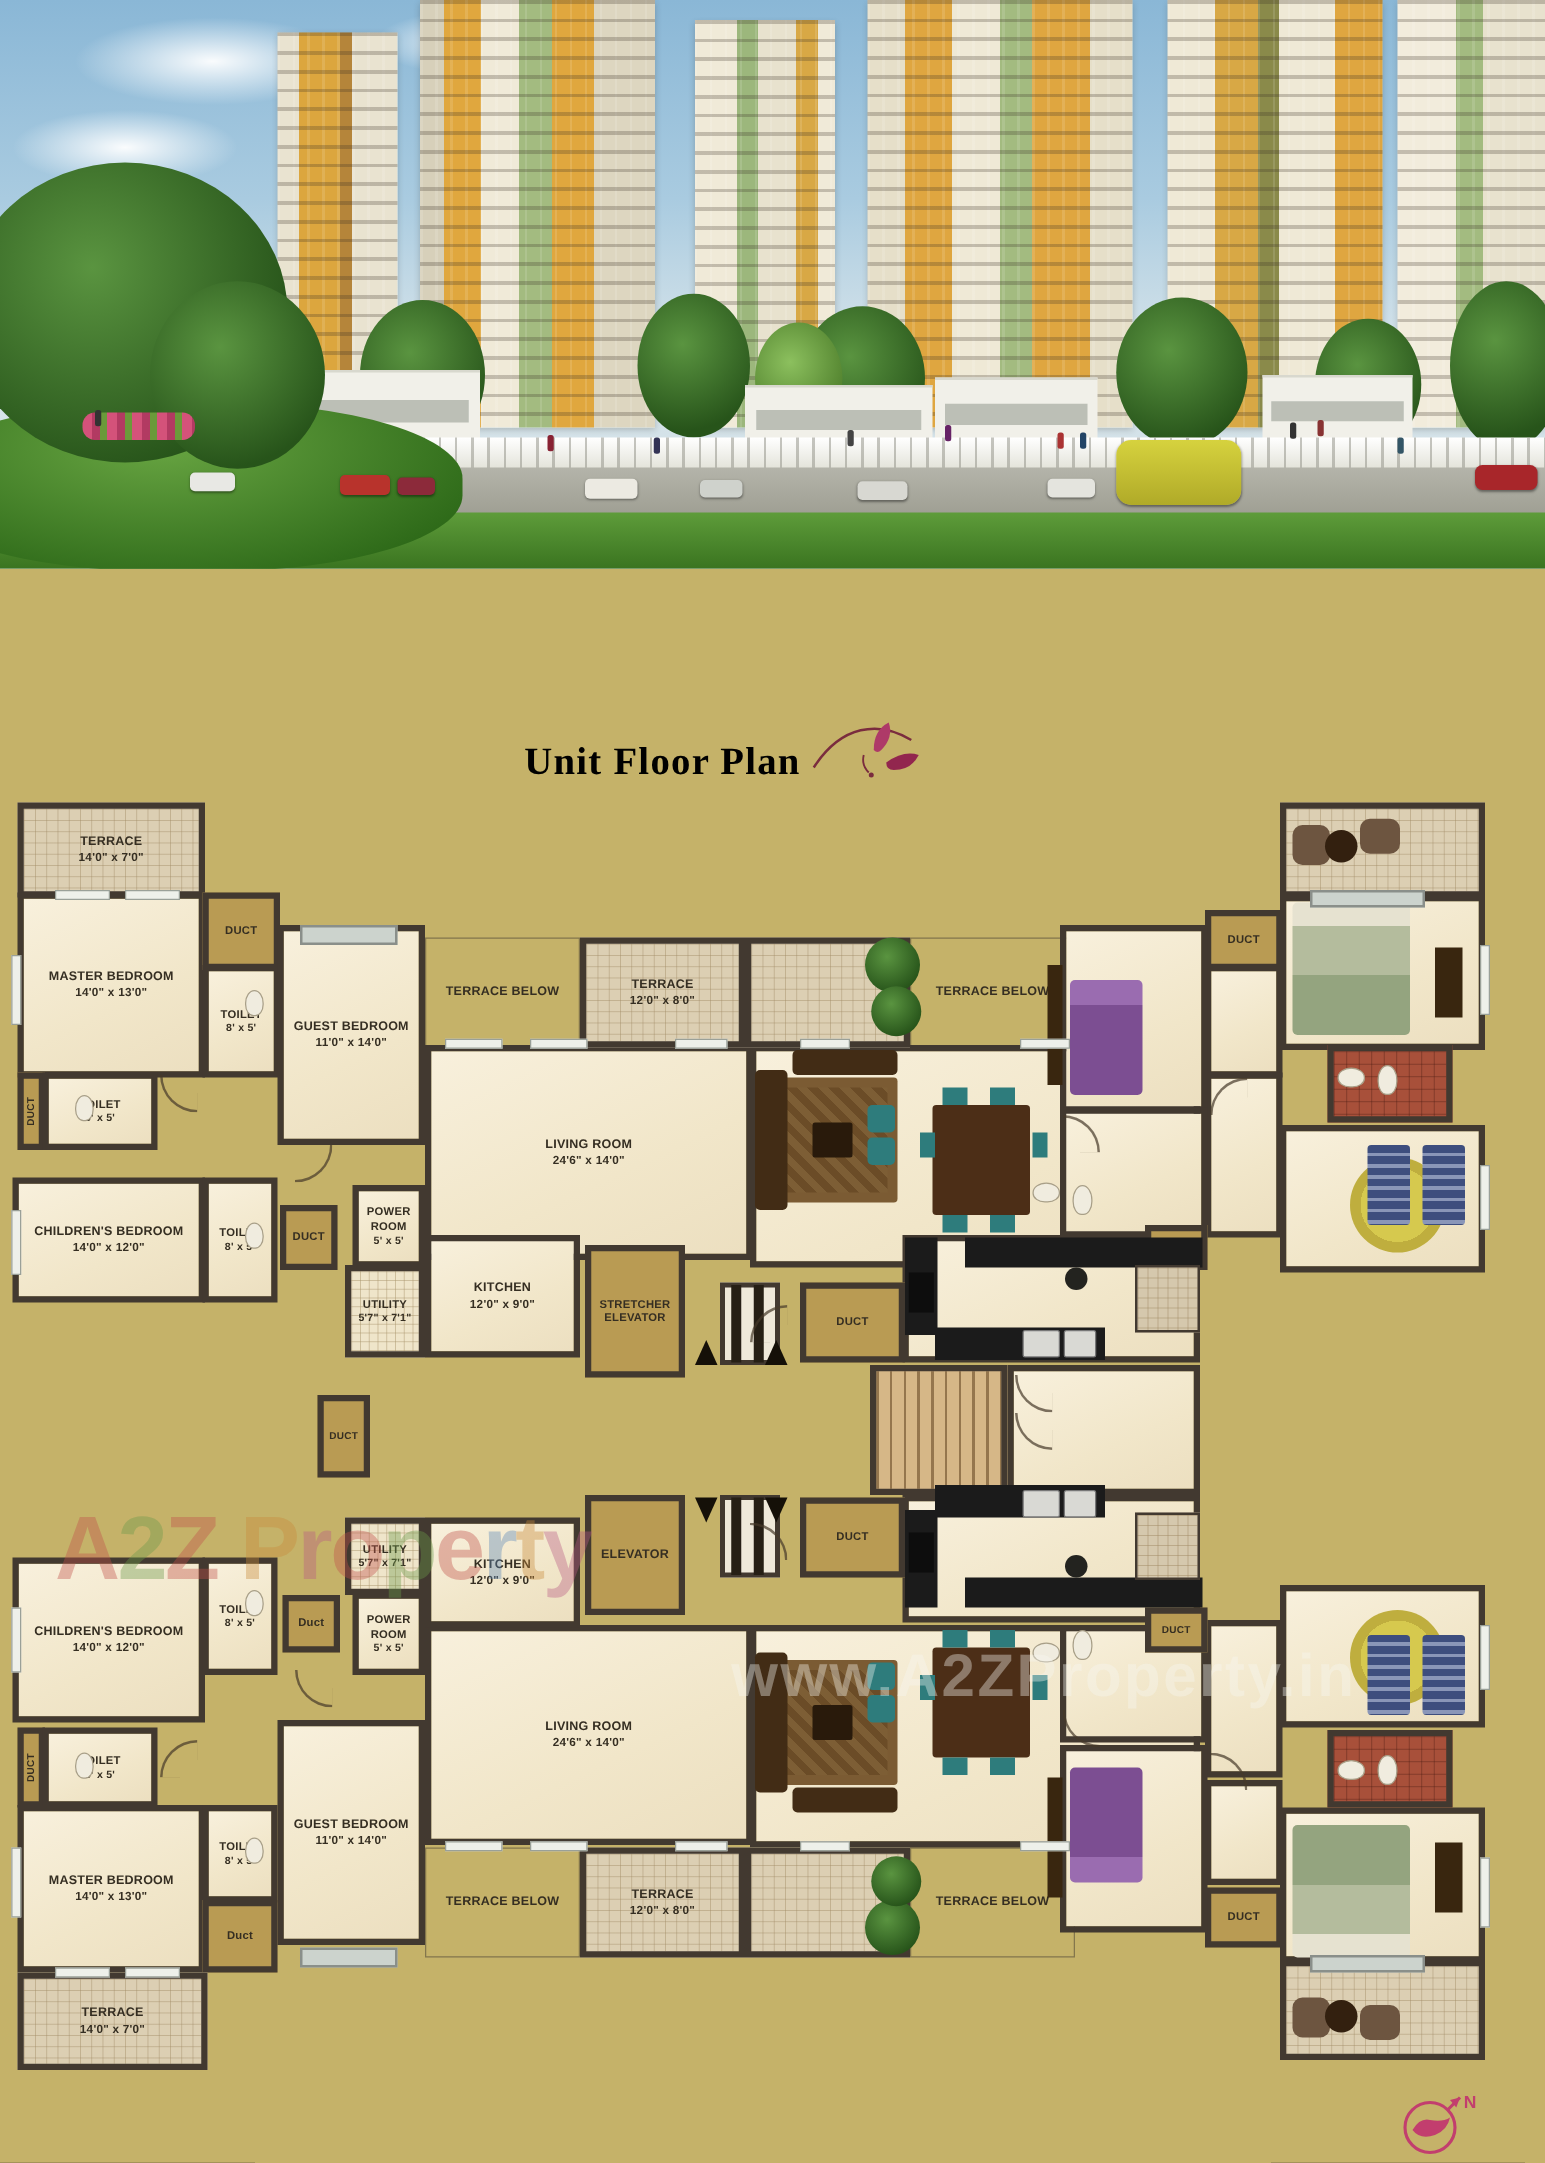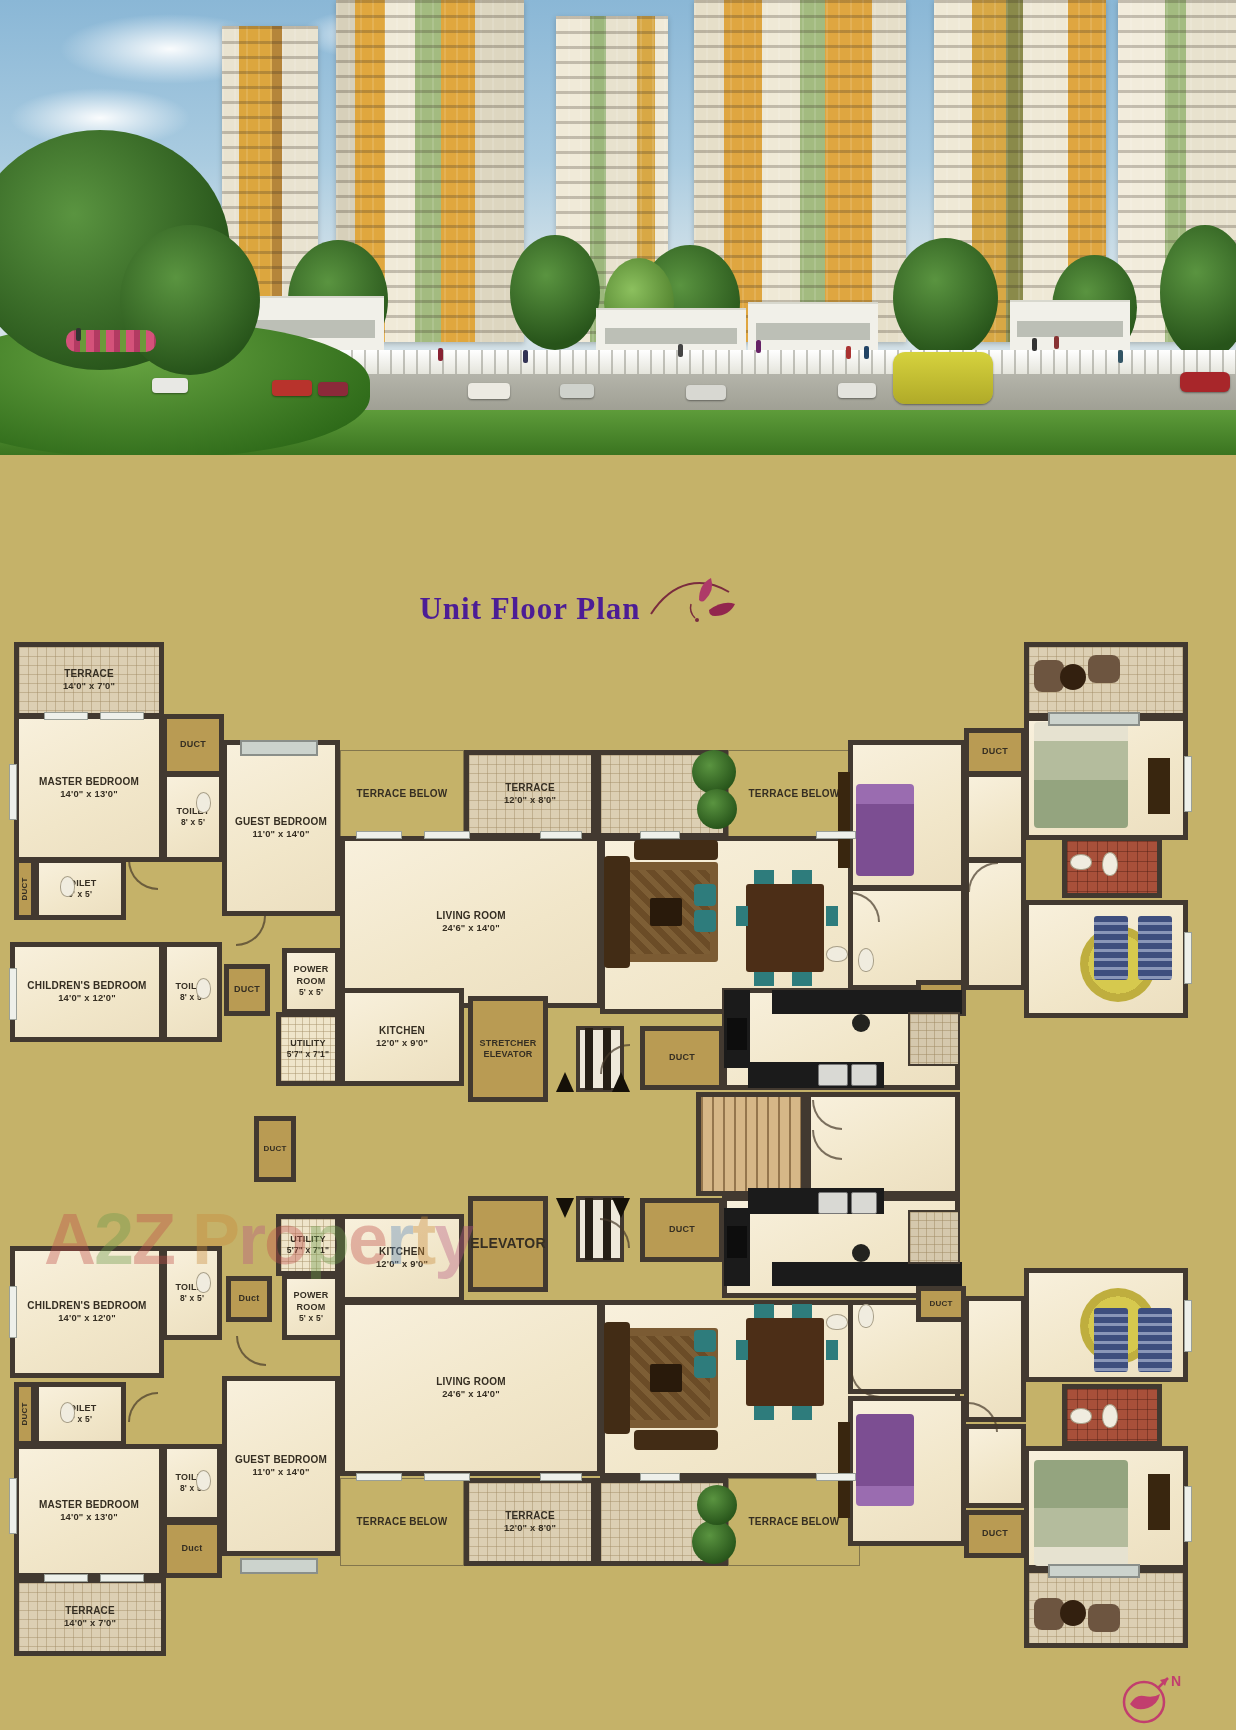--- a/index.html
+++ b/index.html
@@ -19,21 +19,21 @@
   .pod{position:absolute;background:#f1f0e9;border-top:2px solid #d8d8ce;}
   .pod::after{content:"";position:absolute;left:6%;right:6%;top:30%;height:26%;background:rgba(90,100,90,.35);}
   .fence{position:absolute;background:linear-gradient(#ffffff,#e2e2d8);}
   .fence::after{content:"";position:absolute;inset:0;
      background:repeating-linear-gradient(90deg,rgba(150,150,140,.55) 0 2px,transparent 2px 13px);}
   .car{position:absolute;border-radius:4px;box-shadow:0 1px 2px rgba(0,0,0,.4);}
   .person{position:absolute;width:5px;height:13px;border-radius:2px;}
   
   #title-block{position:absolute;left:0;top:588px;width:1160px;text-align:center;z-index:5;}
   #page-title{display:inline-block;margin:0;font-family:"Liberation Serif","DejaVu Serif",serif;
-      font-size:31px;font-weight:600;color:#4c1d95;letter-spacing:1px;vertical-align:middle;}
+      font-size:31px;font-weight:600;color:#000000;letter-spacing:1px;vertical-align:middle;}
   #flourish{vertical-align:middle;margin-left:4px;margin-top:-18px;}
   #page-subtitle{margin-top:3px;font-size:15px;font-weight:bold;color:#453b2b;letter-spacing:.3px;}
   
   #plan{position:absolute;left:0;top:0;width:1236px;height:1730px;}
   .room{position:absolute;box-sizing:border-box;border:5px solid #423930;
         background:linear-gradient(155deg,#f8f0dc 0%,#f1e6c9 60%,#ecdfc0 100%);}
   .room.duct{background:#b99b53;}
   .room.terrace{background-color:#dccfb3;background-image:
      linear-gradient(rgba(160,138,100,.45) 1px,transparent 1px),
      linear-gradient(90deg,rgba(160,138,100,.45) 1px,transparent 1px);background-size:9px 9px;}
@@ -135,20 +135,21 @@
       <path d="M6 44 C 28 10, 58 6, 84 22" stroke="#7a2c3e" fill="none" stroke-width="2"></path>
       <path d="M54 30 q0 -16 12 -22 q4 12 -6 22 q-3 3 -6 0z" fill="#ae3a68"></path>
       <path d="M64 40 q14 -10 26 -6 q-6 12 -20 12 q-6 0 -6 -6z" fill="#92264e"></path>
       <circle cx="52" cy="50" r="2" fill="#7a2c3e"></circle>
       <path d="M46 34 q-2 8 4 14" stroke="#7a2c3e" fill="none" stroke-width="1.5"></path>
     </svg>
   </div>
 
   <div id="plan">
     <div id="wm1"><span style="color: rgb(192, 80, 74);">A</span><span style="color: rgb(106, 154, 74);">2</span><span style="color: rgb(192, 80, 74);">Z</span><span style="color: rgb(90, 135, 184);"> </span><span style="color: rgb(200, 138, 58);">P</span><span style="color: rgb(184, 90, 132);">r</span><span style="color: rgb(192, 80, 74);">o</span><span style="color: rgb(106, 154, 74);">p</span><span style="color: rgb(192, 80, 74);">e</span><span style="color: rgb(90, 135, 184);">r</span><span style="color: rgb(200, 138, 58);">t</span><span style="color: rgb(184, 90, 132);">y</span></div>
+    <div id="wm2">www.A2ZProperty.in</div>
     <svg id="compass" width="70" height="60" viewBox="0 0 70 60">
       <circle cx="26" cy="34" r="20" fill="none" stroke="#c23e6e" stroke-width="2.5"></circle>
       <path d="M12 36 q6 -10 14 -8 q10 2 16 -2 q-2 10 -12 14 q-12 4 -18 -4z" fill="#c23e6e"></path>
       <line x1="40" y1="20" x2="50" y2="10" stroke="#c23e6e" stroke-width="2.5"></line>
       <path d="M50 10 l-8 2 5 6z" fill="#c23e6e"></path>
       <text id="compass-n" x="53" y="18" font-size="14" font-weight="bold" fill="#c23e6e" font-family="Liberation Sans, sans-serif">N</text>
     </svg>
   <div class="room std" style="left: 340px; top: 836px; width: 262px; height: 172px;">
         <div class="rlabel">
           <div class="l1">LIVING ROOM</div>
@@ -288,21 +289,21 @@
       </div>
       <div class="room stairs" style="left: 696px; top: 1092px; width: 110px; height: 104px;"></div>
       <div class="room duct" style="left: 254px; top: 1116px; width: 42px; height: 66px;">
         <div class="rlabel" style="font-size: 8px;">
           <div class="l1">DUCT</div>
         </div>
       </div>
       <div class="room shaft" style="left: 576px; top: 1026px; width: 48px; height: 66px;"></div>
       <div class="room shaft" style="left: 576px; top: 1196px; width: 48px; height: 66px;"></div>
       <div class="room duct" style="left: 468px; top: 1196px; width: 80px; height: 96px;">
-        <div class="rlabel" style="font-size: 14px;">
+        <div class="rlabel" style="font-size: 10px;">
           <div class="l1">ELEVATOR</div>
         </div>
       </div>
       <div class="room duct" style="left: 640px; top: 1198px; width: 84px; height: 64px;">
         <div class="rlabel" style="font-size: 9px;">
           <div class="l1">DUCT</div>
         </div>
       </div>
       <div class="room std" style="left: 10px; top: 1246px; width: 154px; height: 132px;">
         <div class="rlabel">

